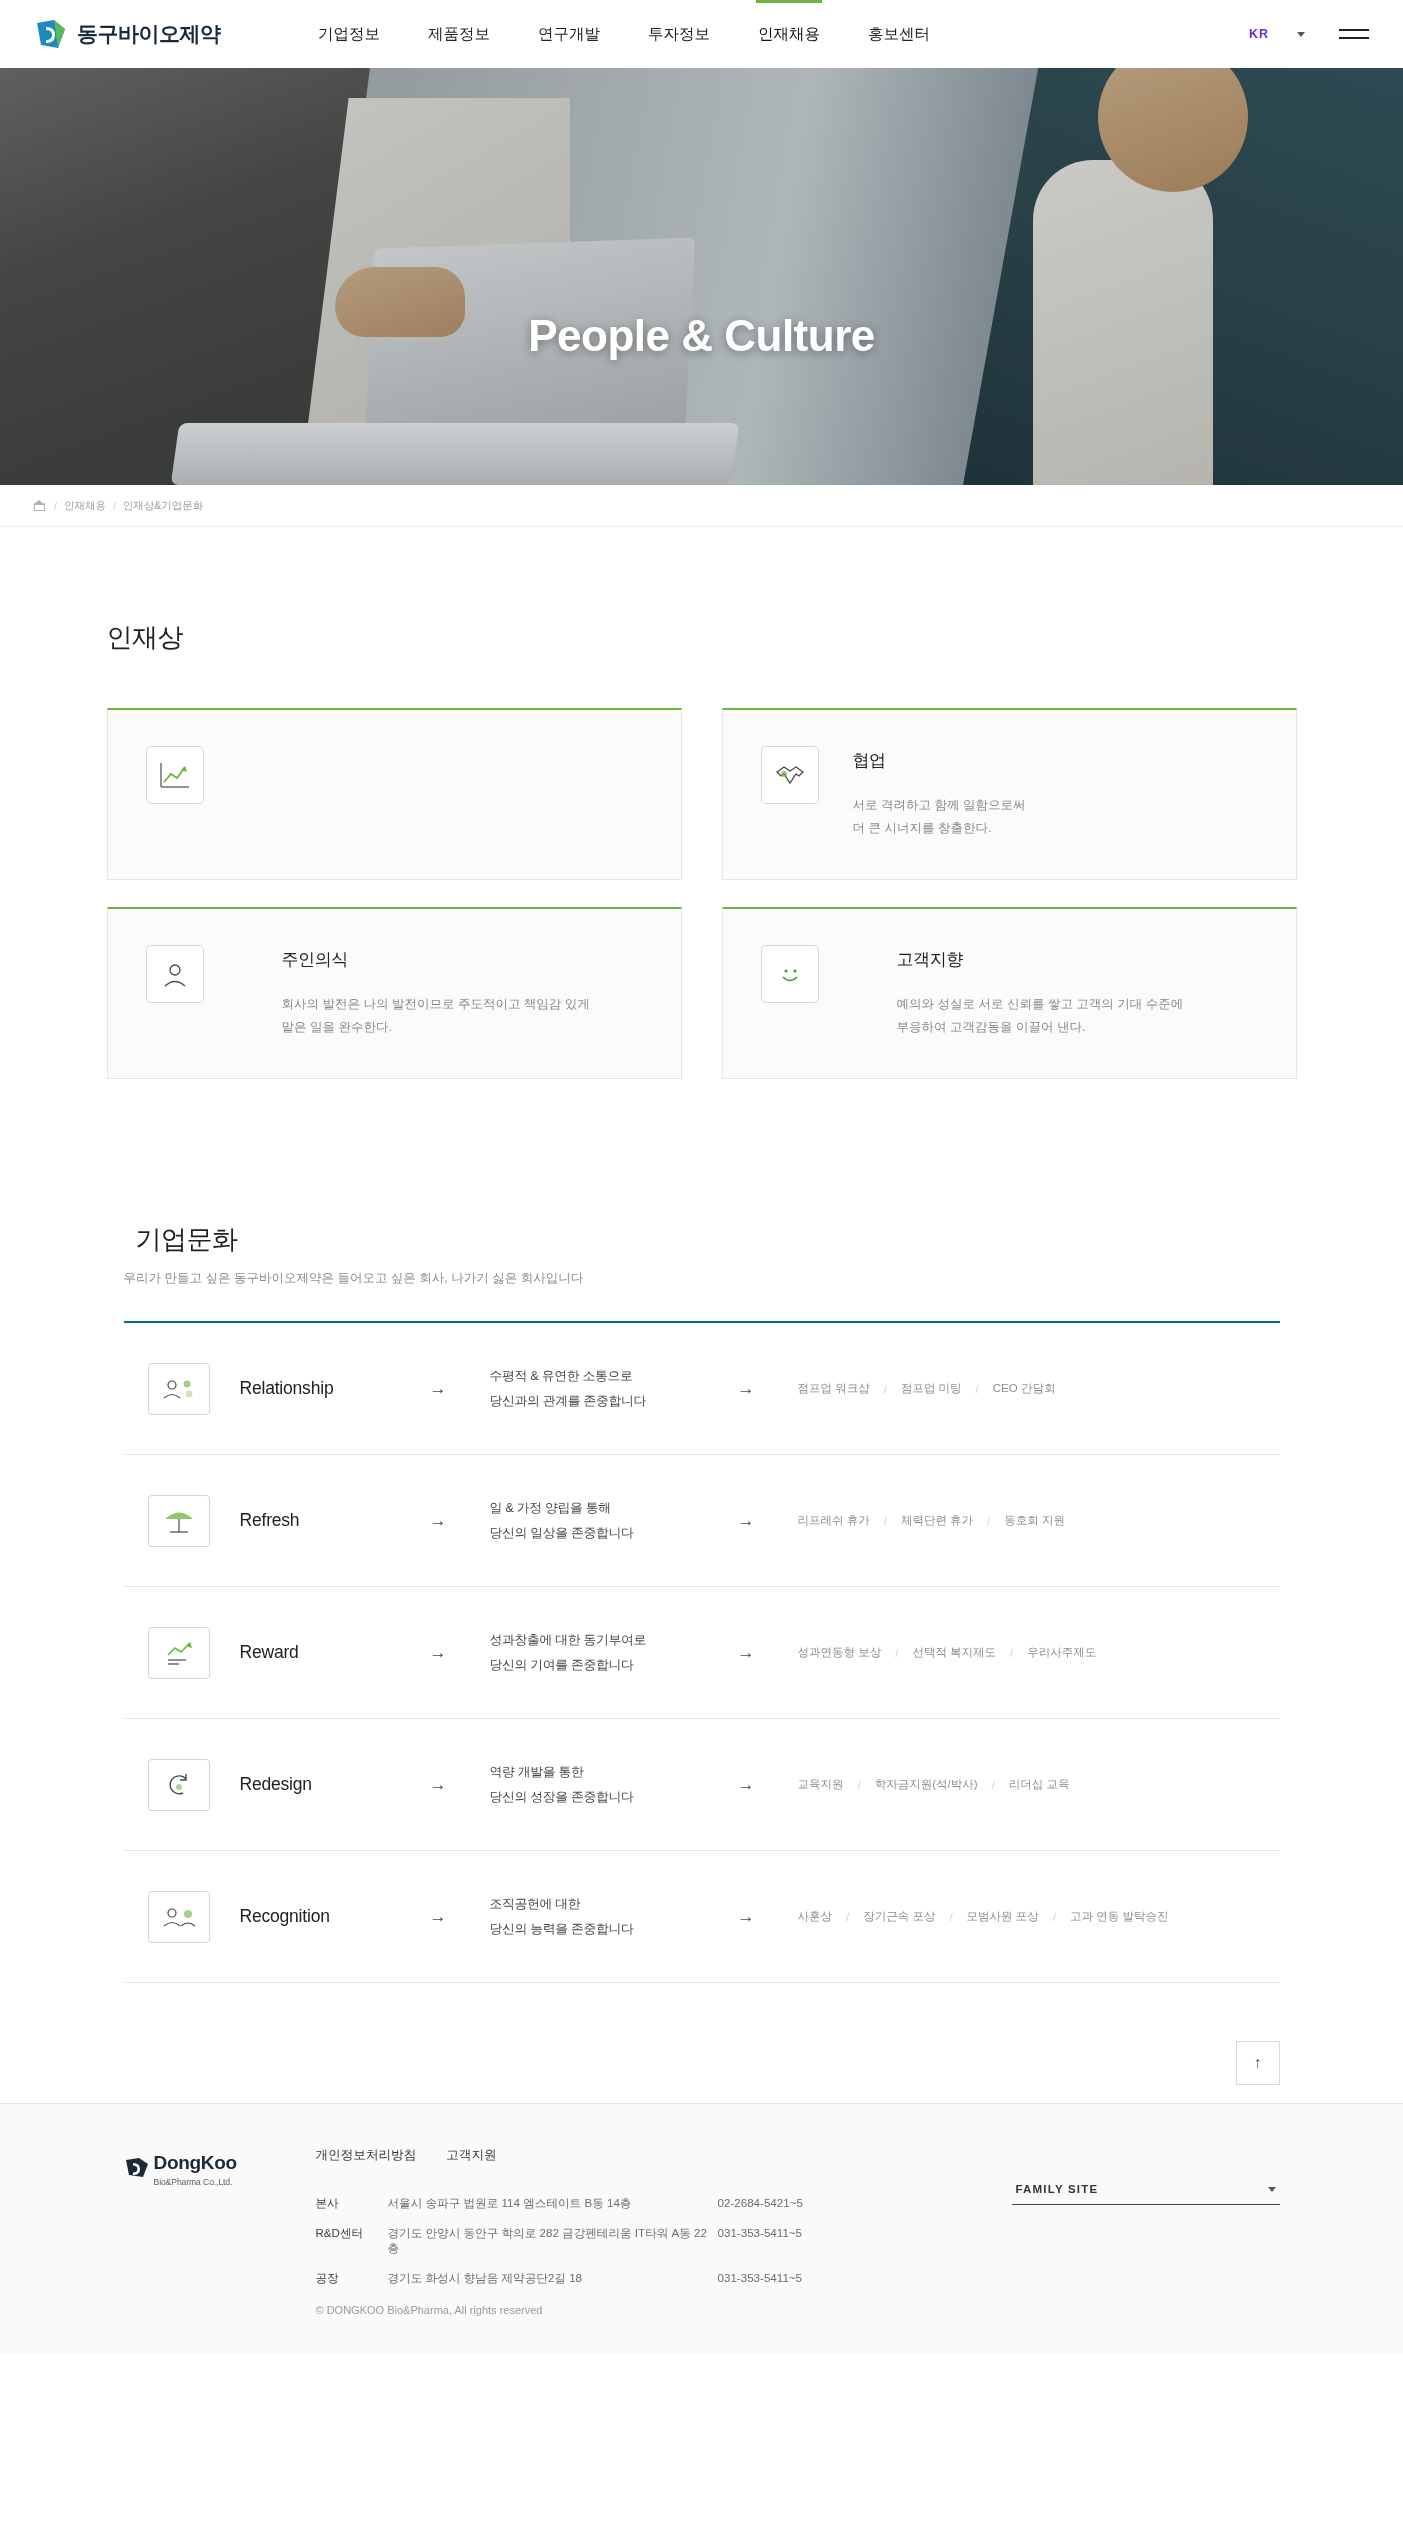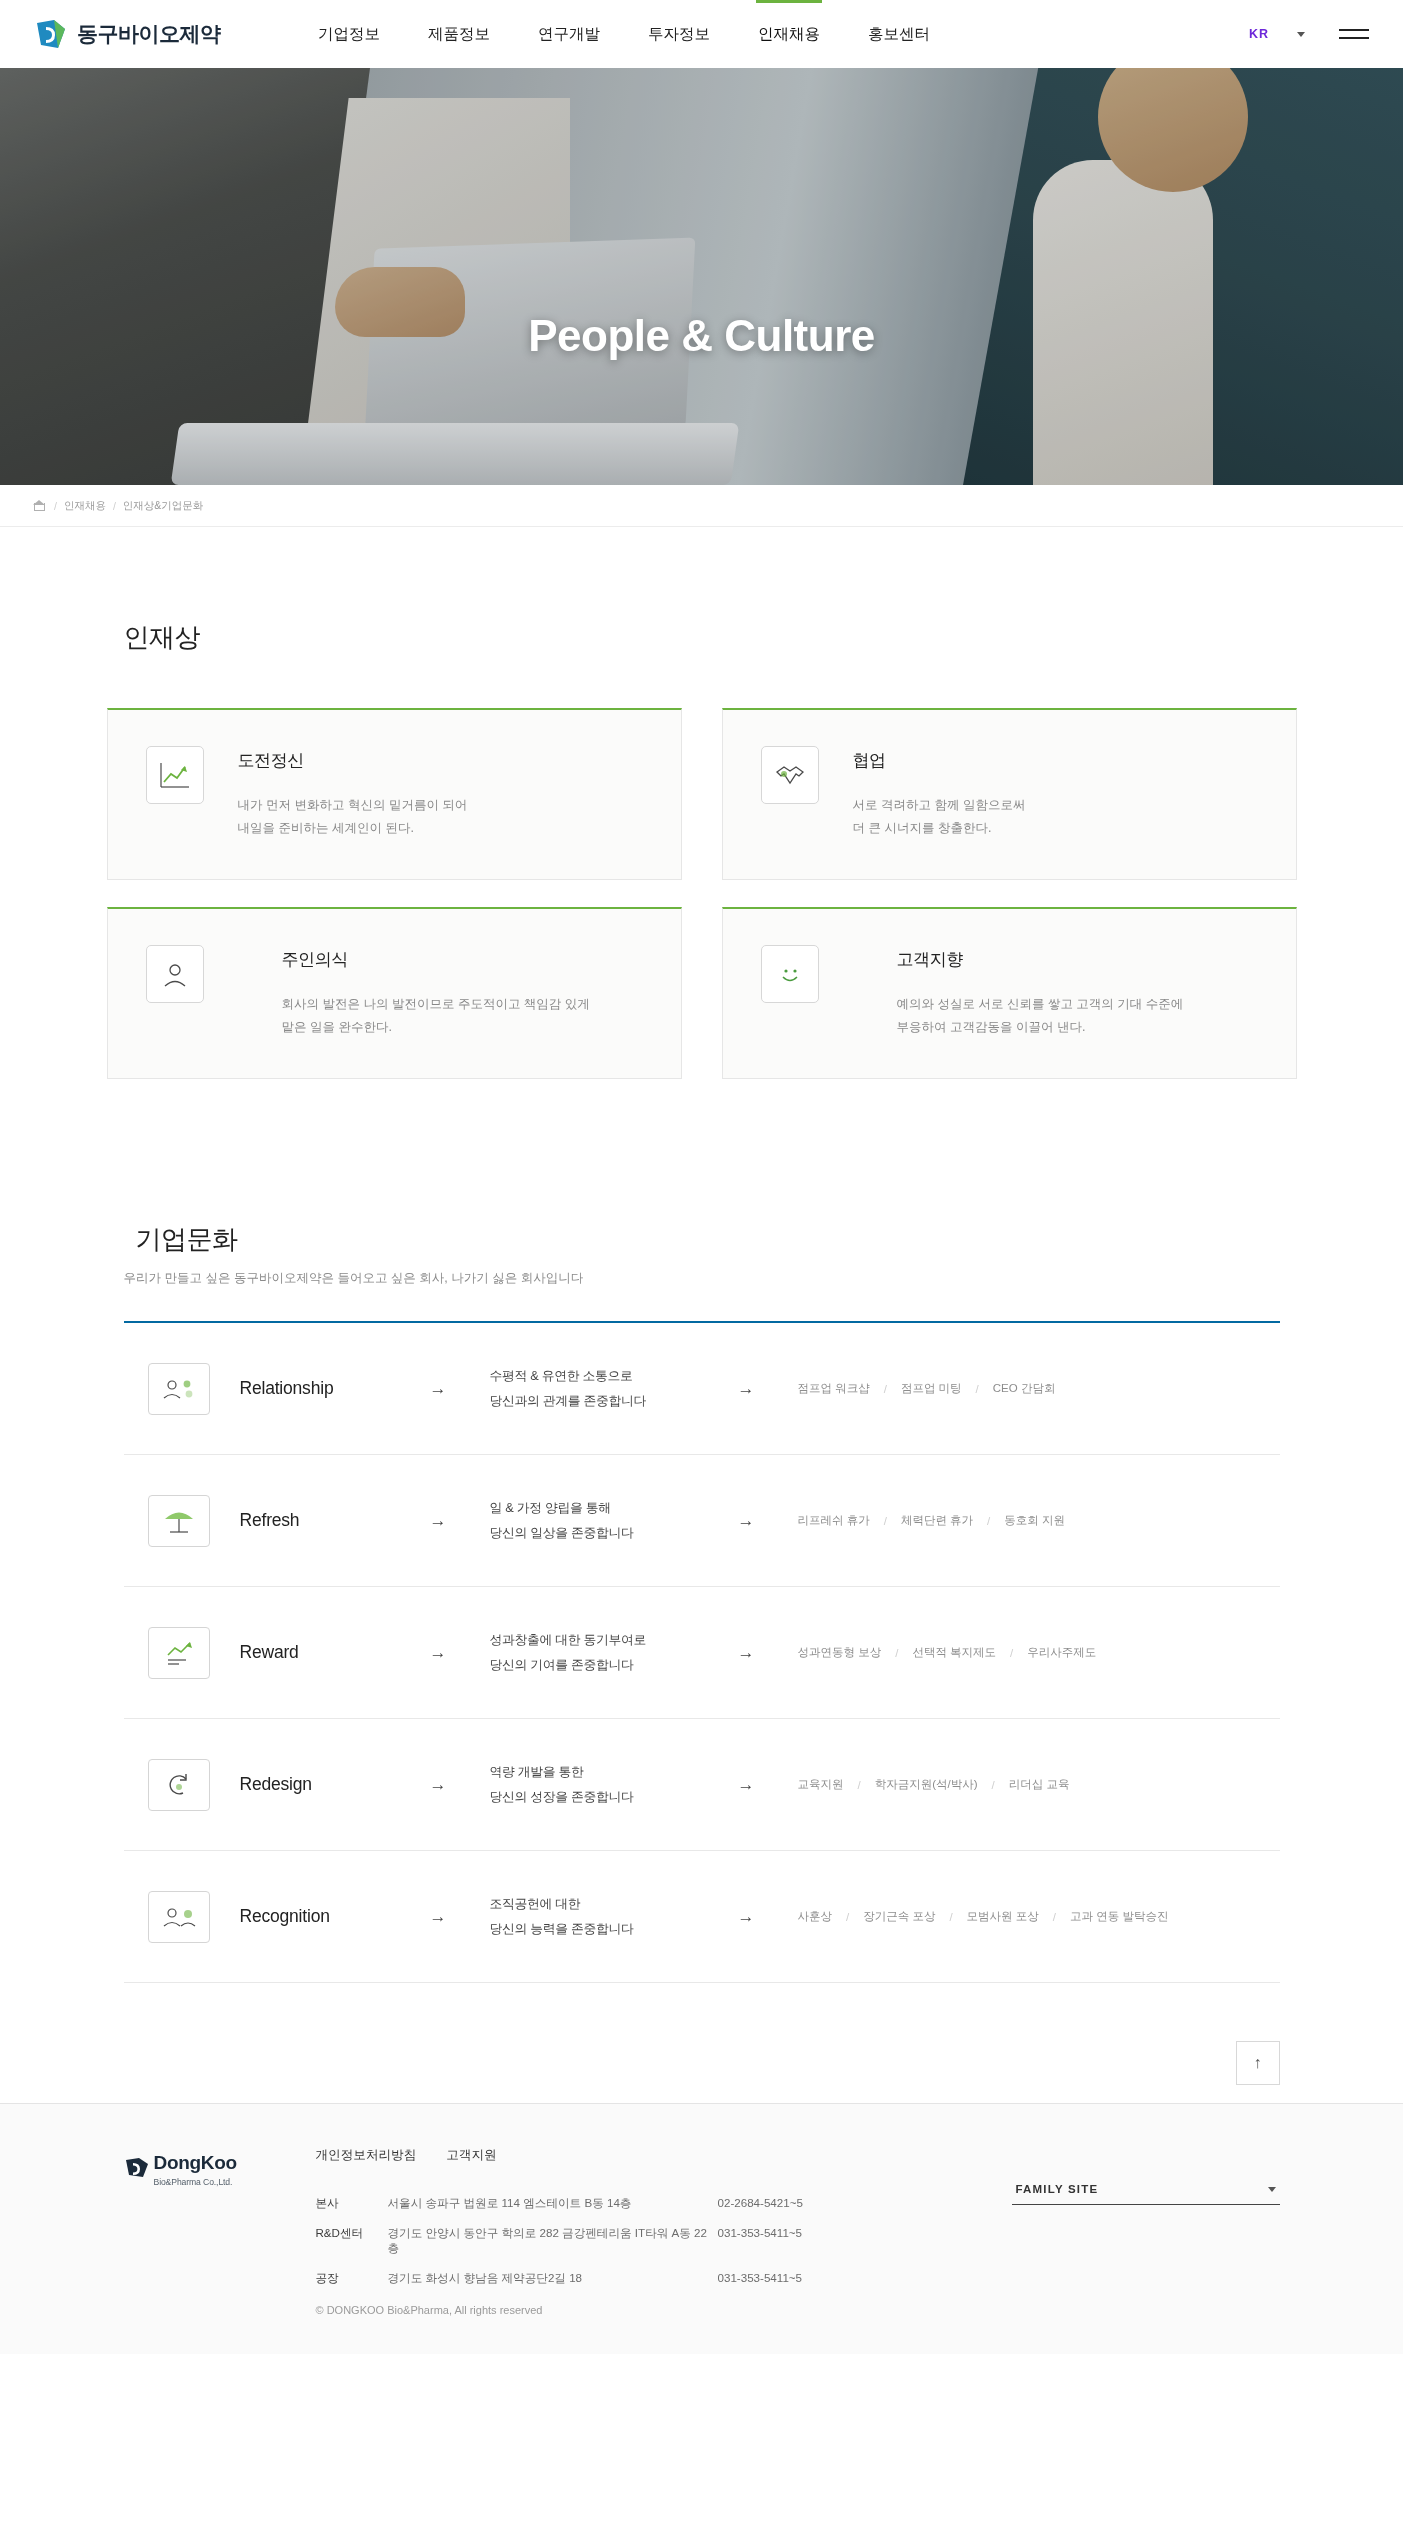--- a/index.html
+++ b/index.html
@@ -178,21 +178,21 @@
     letter-spacing: -0.5px;
   }
   .sec-sub {
     font-size: 12.5px;
     color: #8a8a8a;
     margin-top: 13px;
   }
 
   
   .talent { padding-top: 93px; }
-  .talent .sec-title { margin-left: 17px; }
+  .talent .sec-title { }
   .talent-grid {
     margin-top: 53px;
     display: grid;
     grid-template-columns: 1fr 1fr;
     gap: 0 40px;
   }
   .talent-card {
     border: 1px solid #e6e6e6;
     border-top: 2px solid #6cb33f;
     background: #fbfbfa;
@@ -416,27 +416,20 @@
   <div class="talent-grid">
 
     <div class="talent-card">
       <div class="tc-icon">
         <svg width="34" height="30" viewBox="0 0 34 30">
           <polyline points="3,27 3,3" stroke="#4a4a4a" stroke-width="1.2" fill="none"></polyline>
           <polyline points="3,27 31,27" stroke="#4a4a4a" stroke-width="1.2" fill="none"></polyline>
           <polyline points="6,22 13,14 19,18 27,7" stroke="#6cb33f" stroke-width="1.8" fill="none"></polyline>
           <polygon points="27,6 29,12 23,10" fill="#6cb33f"></polygon>
         </svg>
-      </div>
-      <div class="tc-body">
-        <div class="tc-title">도전정신</div>
-        <div class="tc-desc">
-          <div>내가 먼저 변화하고 혁신의 밑거름이 되어</div>
-          <div>내일을 준비하는 세계인이 된다.</div>
-        </div>
       </div>
     </div>
 
     <div class="talent-card">
       <div class="tc-icon">
         <svg width="34" height="30" viewBox="0 0 34 30">
           <path d="M4 12 l7 -5 l6 4 l6 -4 l7 5 l-4 4 l-3 -2 l-6 9 l-6 -9 l-3 2 z" fill="none" stroke="#4a4a4a" stroke-width="1.3"></path>
           <circle cx="11" cy="14" r="3" fill="#6cb33f" opacity=".7"></circle>
         </svg>
       </div>

